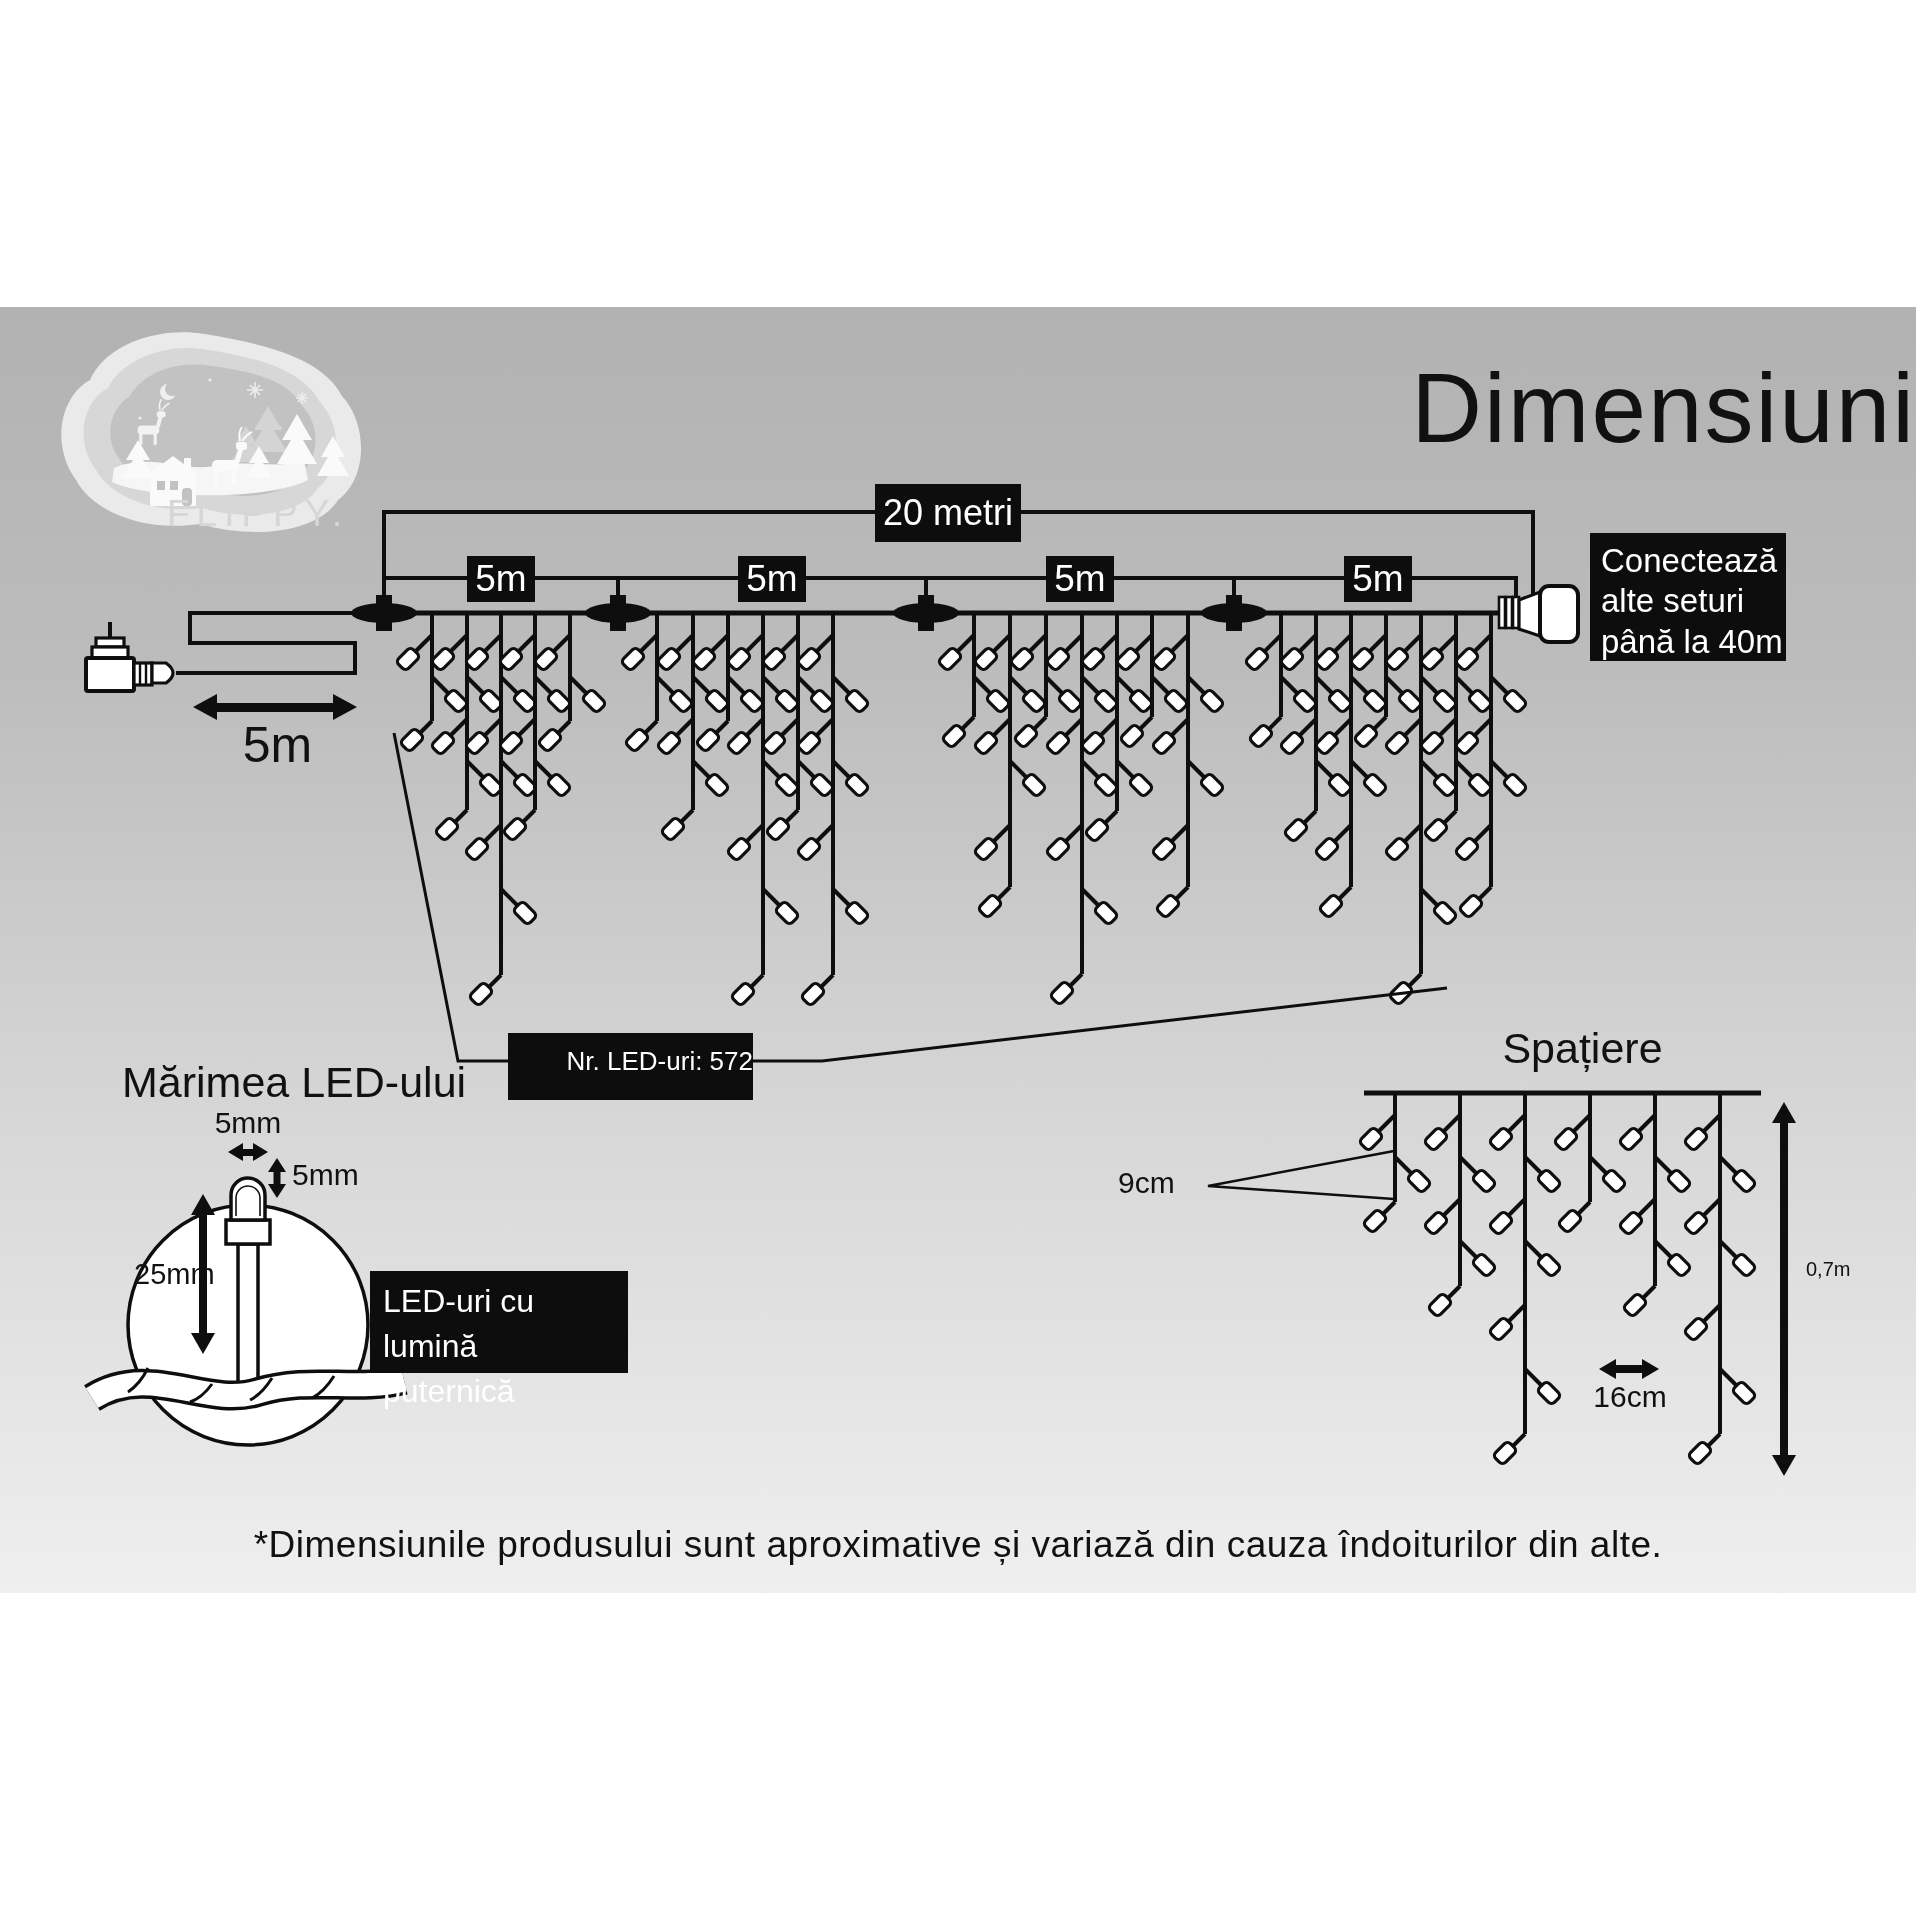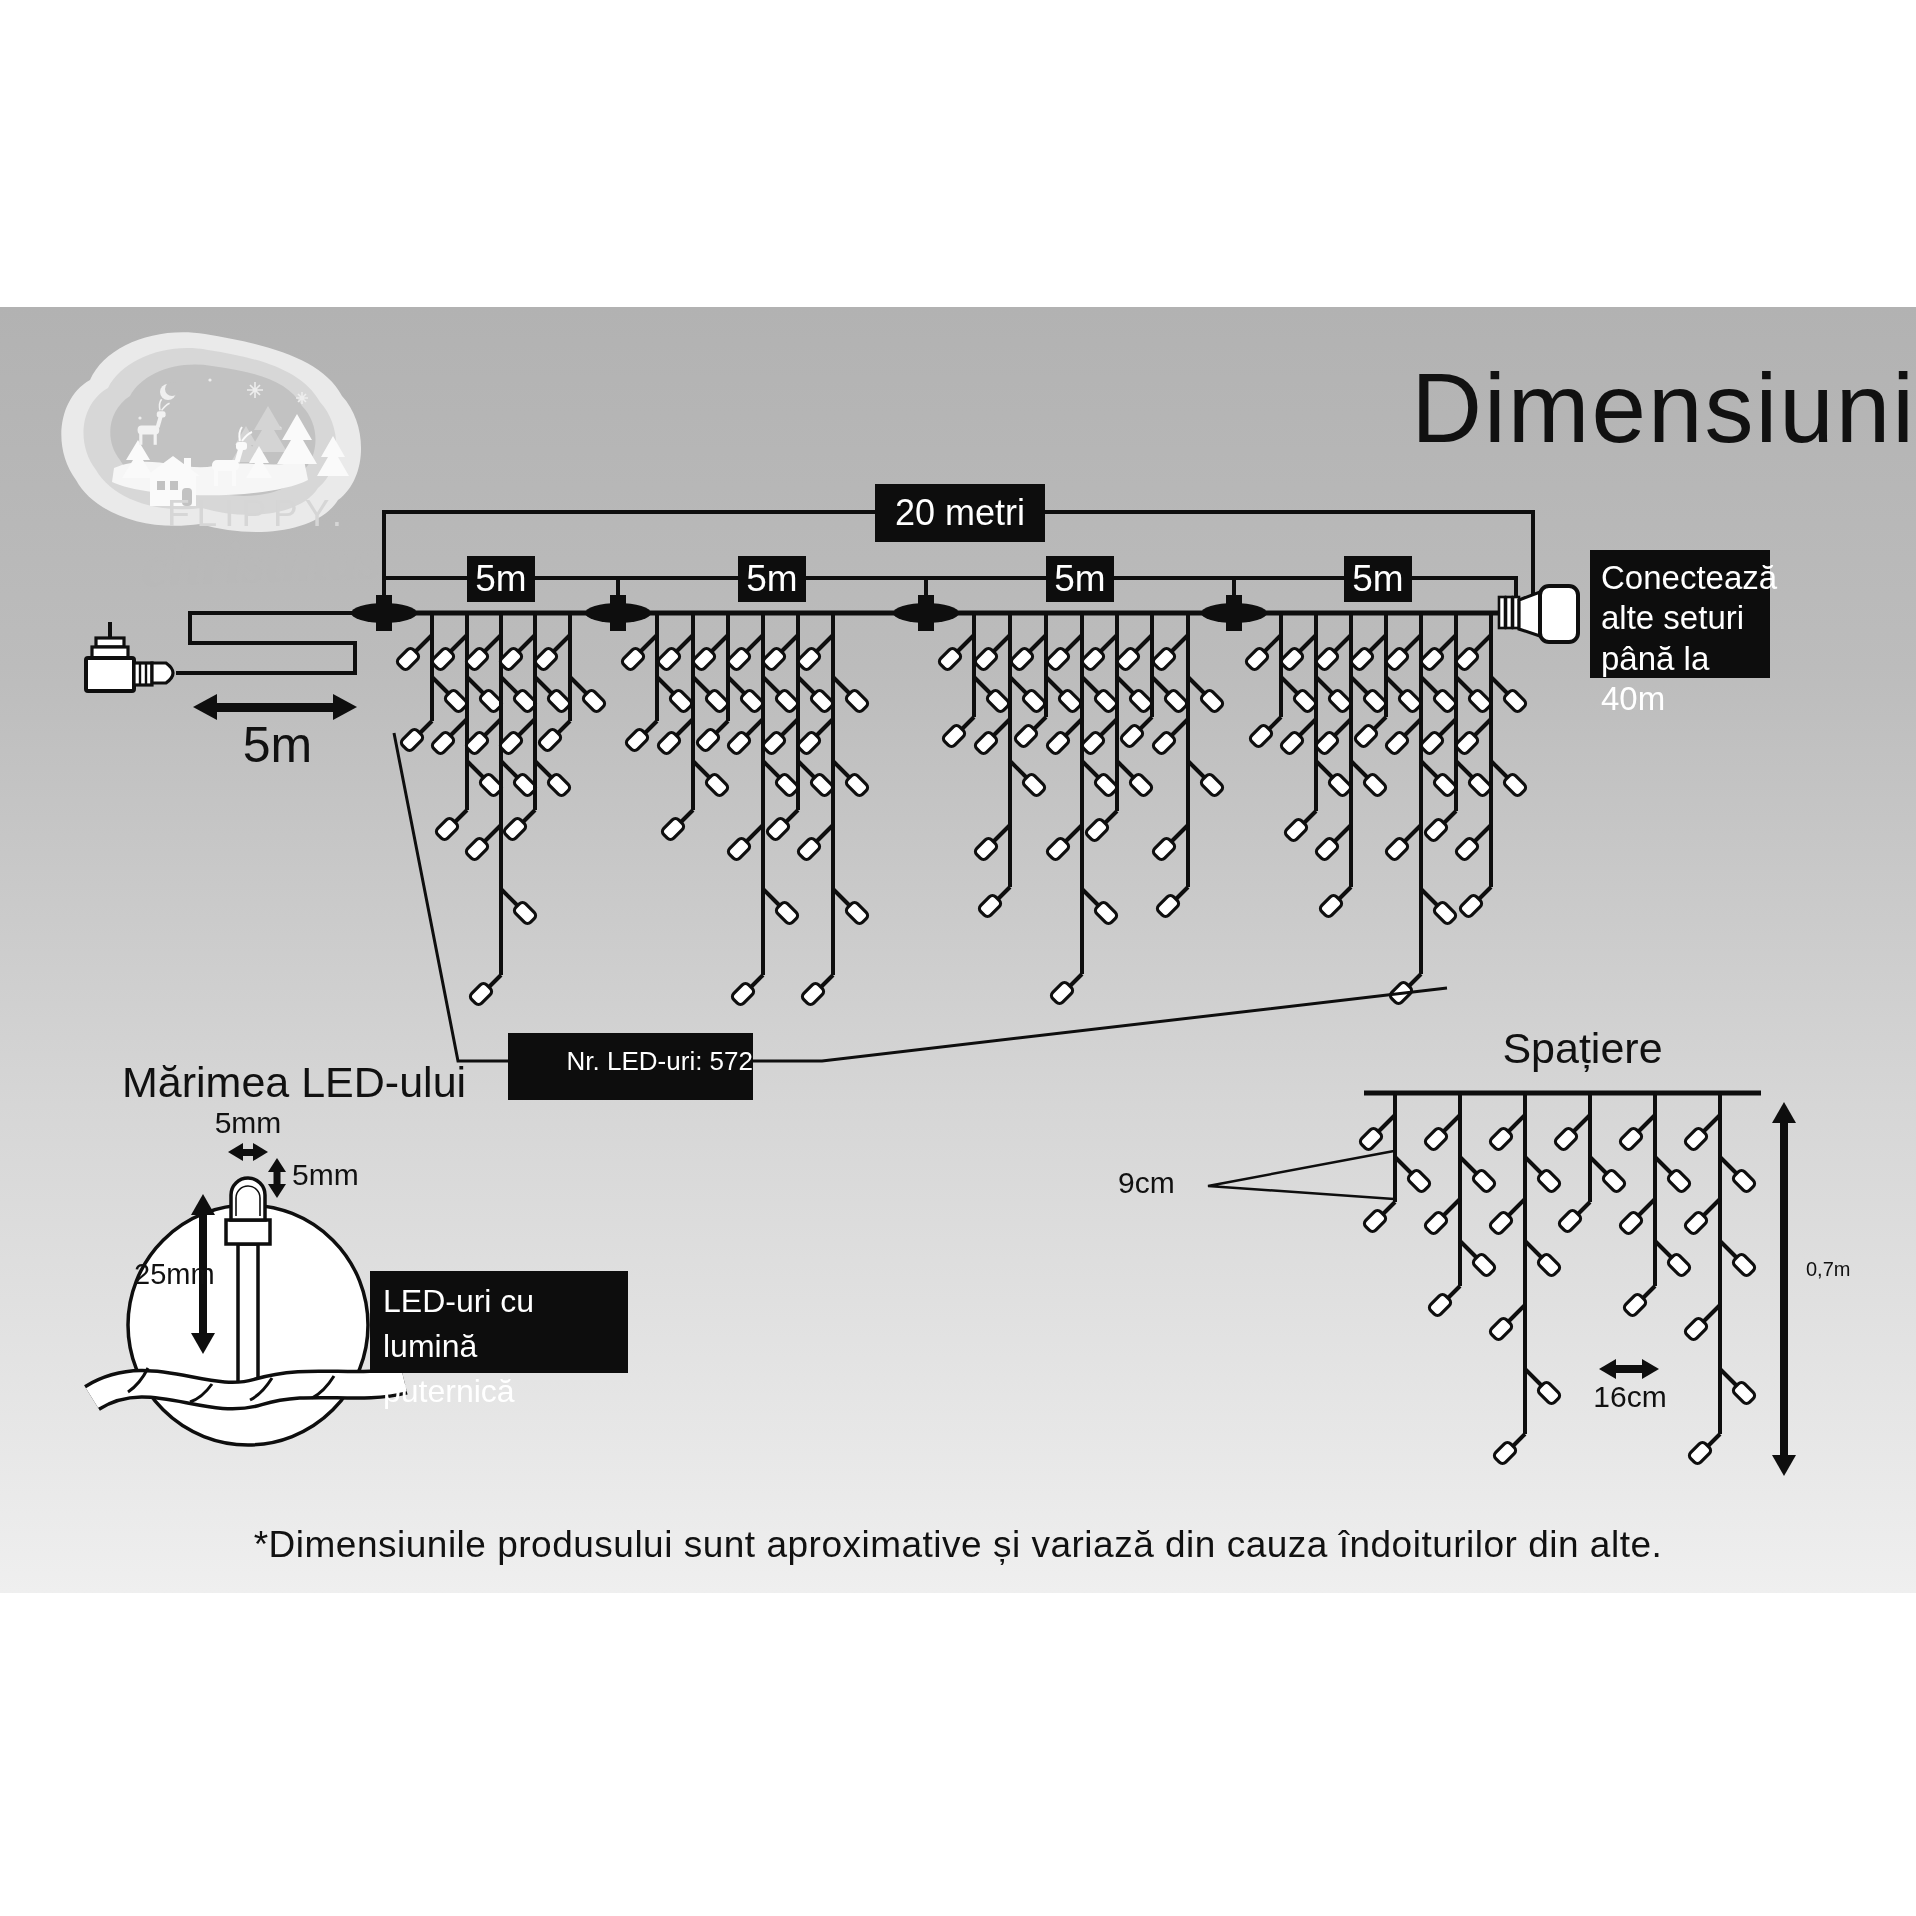--- a/index.html
+++ b/index.html
@@ -4,25 +4,25 @@
 <style>
   html,body{margin:0;padding:0;background:#fff;}
   body{font-family:"Liberation Sans",sans-serif;color:#111;}
   .canvas{position:relative;width:1916px;height:1916px;background:#fff;overflow:hidden;}
   .bg-band{position:absolute;left:0;top:307px;width:1916px;height:1286px;
     background:linear-gradient(180deg,#b2b2b2 0%,#bcbcbc 28%,#d6d6d6 62%,#efefef 100%);}
   svg.diagram{position:absolute;left:0;top:0;}
   .lbl{position:absolute;white-space:nowrap;color:#111;}
   .box{position:absolute;background:#0d0d0d;color:#fff;text-align:center;}
   .title{left:0;top:352px;width:1916px;text-align:right;font-size:98px;font-weight:400;letter-spacing:2px;}
-  .total20{left:875px;top:484px;width:170px;height:58px;line-height:58px;font-size:36px;}
+  .total20{left:875px;top:484px;width:146px;height:58px;line-height:58px;font-size:36px;}
   .seg5{top:556px;width:68px;height:46px;line-height:46px;font-size:37px;}
   .seg5.s0{left:467px}.seg5.s1{left:738px}.seg5.s2{left:1046px}.seg5.s3{left:1344px}
   .lead5{left:195px;top:716px;width:165px;text-align:center;font-size:50px;}
-  .connect{left:1590px;top:550px;width:180px;height:128px;font-size:33px;line-height:1.22;
+  .connect{left:1590px;top:533px;width:196px;height:128px;font-size:33px;line-height:1.22;
     padding:8px 0 16px 11px;text-align:left;box-sizing:border-box;}
   .nrled{left:508px;top:1033px;width:245px;height:67px;line-height:57px;font-size:26px;text-align:right;}
   .marimea{left:86px;top:1058px;font-size:43px;margin-left:36px;}
   .mm5w{left:196px;top:1106px;width:104px;text-align:center;font-size:30px;}
   .mm5h{left:292px;top:1158px;font-size:30px;}
   .mm25{left:134px;top:1258px;font-size:29px;}
   .lednote{left:370px;top:1271px;width:258px;height:102px;font-size:32px;line-height:1.4;
     padding:8px 0 8px 13px;text-align:left;box-sizing:border-box;}
   .spatiere{left:1460px;top:1024px;width:245px;text-align:center;font-size:43px;}
   .cm9{left:1118px;top:1166px;font-size:30px;}

